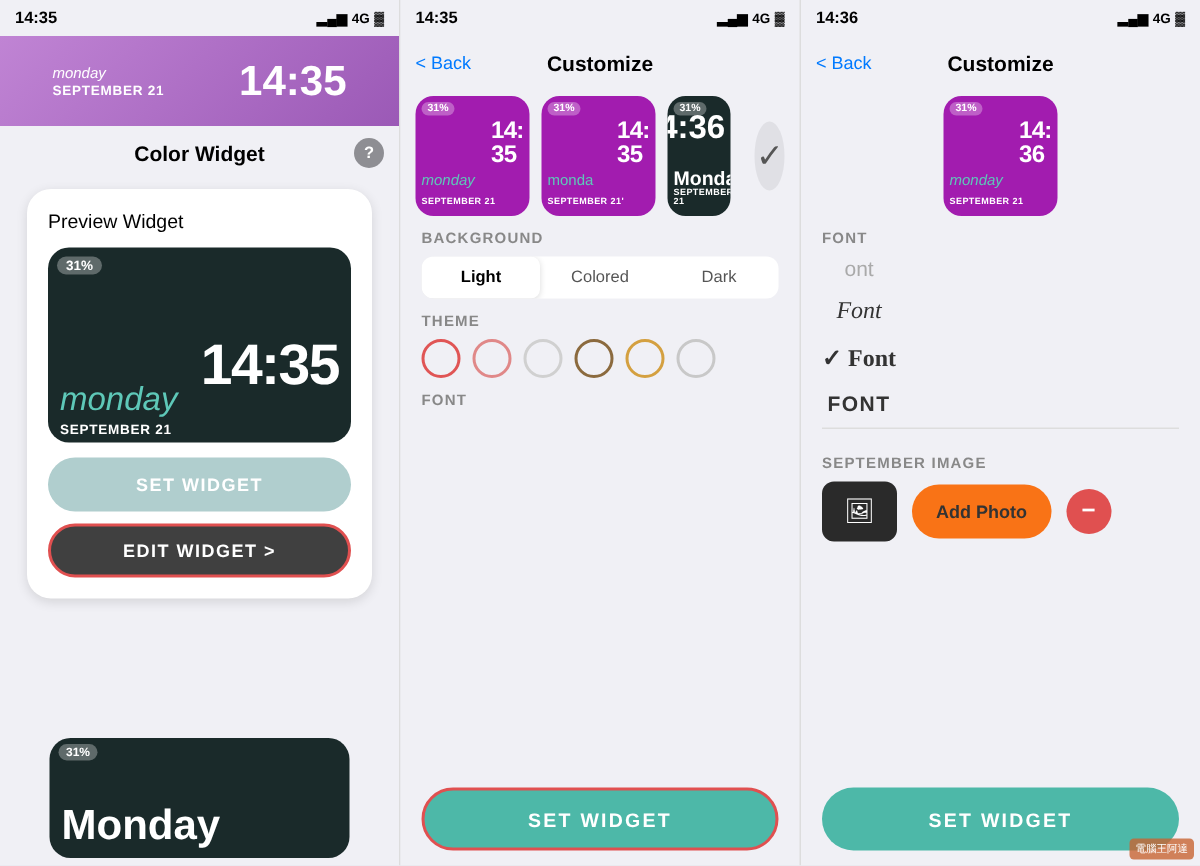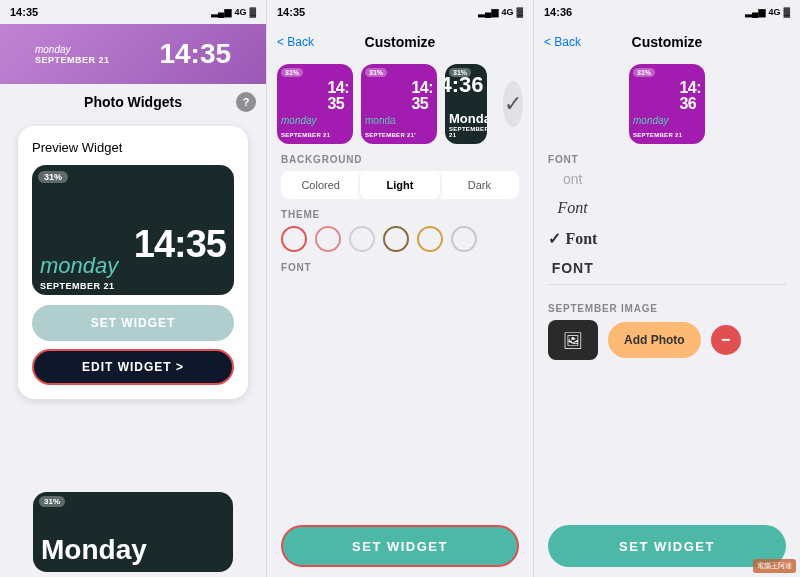--- a/index.html
+++ b/index.html
@@ -136,21 +136,21 @@
       font-size: 12px;
       font-weight: 700;
       letter-spacing: 1px;
       margin-top: 10px;
       cursor: pointer;
     }
     .btn-edit-widget {
       width: 100%;
       height: 36px;
       border-radius: 18px;
-      background: #0f172a;
+      background: #404040;
       border: 2px solid #e05050;
       color: white;
       font-size: 12px;
       font-weight: 700;
       letter-spacing: 1px;
       margin-top: 8px;
       cursor: pointer;
     }
 
     .panel1-bottom {
@@ -439,21 +439,21 @@
       display: flex;
       align-items: center;
       justify-content: center;
       color: white;
       font-size: 16px;
     }
     .btn-add-photo {
       height: 36px;
       padding: 0 16px;
       border-radius: 18px;
-      background: #fdba74;
+      background: #f97316;
       border: none;
       font-size: 12px;
       font-weight: 600;
       color: #333;
       cursor: pointer;
     }
     .btn-remove {
       width: 30px;
       height: 30px;
       border-radius: 50%;
@@ -528,21 +528,21 @@
 
   <div class="top-widget-strip">
     <div class="top-widget-text-col">
       <div class="day-label">monday</div>
       <div class="date-label">SEPTEMBER 21</div>
     </div>
     <div class="top-widget-time-col">14:35</div>
   </div>
 
   <div class="nav-bar">
-    <span class="nav-title">Photo Widgets</span>
+    <span class="nav-title">Color Widget</span>
     <div class="help-btn">?</div>
   </div>
 
   <div class="widget-preview-card">
     <div class="card-title">Preview Widget</div>
     <div class="widget-display">
       <div class="widget-badge">31%</div>
       <div class="widget-time">14:35</div>
       <div class="widget-day">monday</div>
       <div class="widget-date">SEPTEMBER 21</div>
@@ -596,22 +596,22 @@
       <div class="mwl-time">14:36</div>
       <div class="mwl-day">Monday</div>
       <div class="mwl-date">SEPTEMBER 21</div>
     </div>
 
     <div class="checkmark-circle">✓</div>
   </div>
 
   <div class="section-label">BACKGROUND</div>
   <div class="bg-options">
+    <div class="bg-option active">Light</div>
     <div class="bg-option">Colored</div>
-    <div class="bg-option active">Light</div>
     <div class="bg-option">Dark</div>
   </div>
 
   <div class="section-label">THEME</div>
   <div class="theme-circles">
     <div class="theme-circle" style="background:transparent;border:2.5px solid #e05555;"></div>
     <div class="theme-circle" style="background:transparent;border:2.5px solid #e08888;"></div>
     <div class="theme-circle" style="background:transparent;border:2.5px solid #d0d0d0;"></div>
     <div class="theme-circle" style="background:transparent;border:2.5px solid #8b6a3e;"></div>
     <div class="theme-circle" style="background:transparent;border:2.5px solid #d4a040;"></div>

